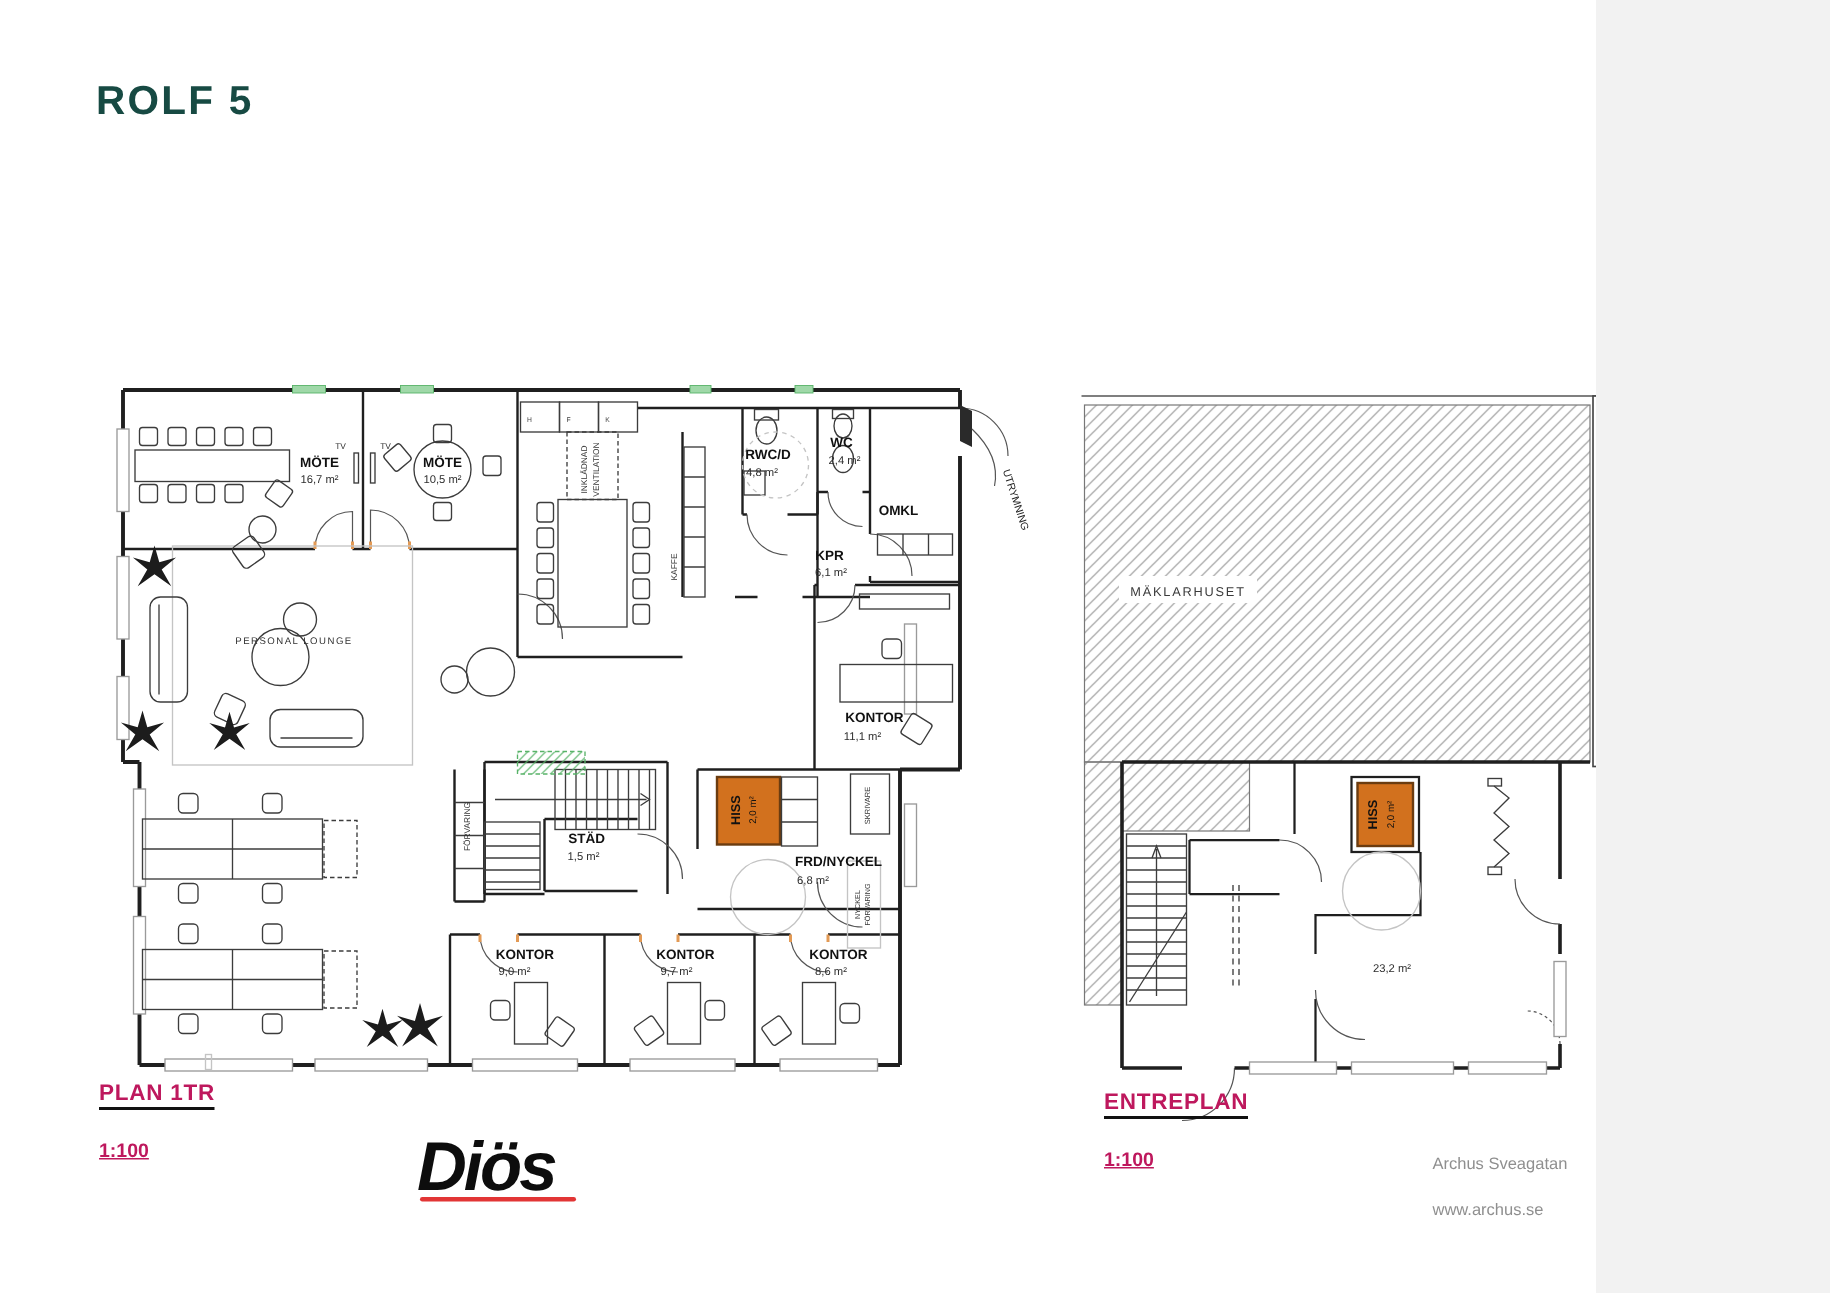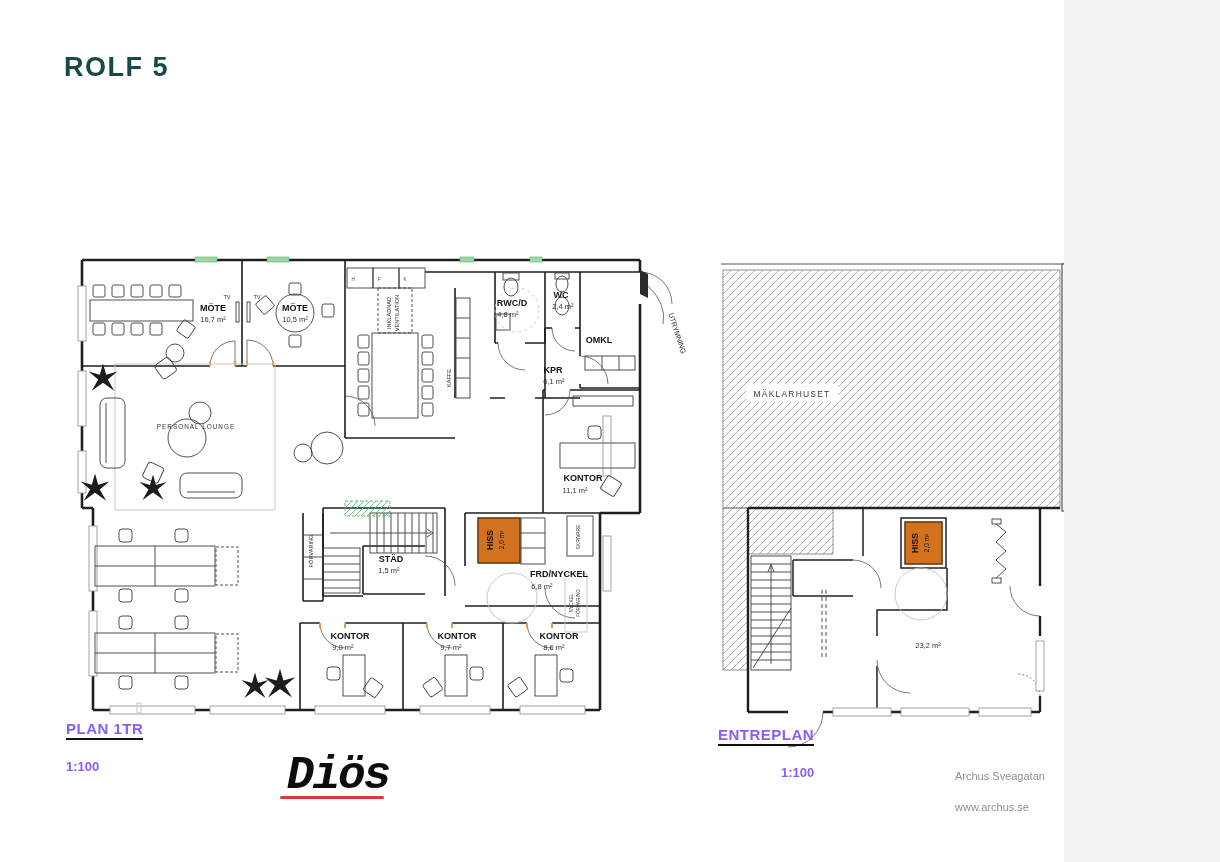--- a/index.html
+++ b/index.html
@@ -1,32 +1,32 @@
 <!DOCTYPE html>
 <html><head>
 <meta charset="utf-8">
 <style>
   html,body{margin:0;padding:0;background:#f2f2f2;}
   #sheet{position:relative;width:1064px;height:862px;background:#ffffff;overflow:hidden;
          font-family:"Liberation Sans",sans-serif;}
   .abs{position:absolute;}
   #project-title{left:64px;top:52px;font-size:27px;font-weight:bold;letter-spacing:1.5px;color:#174a43;}
   #brand{left:1070px;top:46px;font-size:34px;color:#c2410c;letter-spacing:0.5px;}
-  .plan-caption{color:#8b5cf6;}
+  .plan-caption{color:#be185d;text-decoration:underline;}
   .plan-caption .t{font-size:15px;font-weight:bold;letter-spacing:0.5px;border-bottom:2px solid #111;
                    display:inline-block;padding-bottom:1px;}
   .plan-caption .s{font-size:13px;font-weight:bold;margin-top:19px;}
   #caption-1{left:66px;top:720px;}
-  #caption-2{left:718px;top:726px;text-align:right;}
+  #caption-2{left:736px;top:726px;}
   .muted{color:#8f8f8f;font-size:11px;line-height:17px;}
   #info-block{left:78px;top:766px;}
   #info-block .d{margin-top:3px;}
   #dios-logo{left:278px;top:750px;width:120px;}
-  #dios-logo .word{font-family:Liberation Mono, monospace;font-style:italic;font-weight:bold;
-                   font-size:46px;color:#0d0d0d;letter-spacing:-2px;text-align:center;}
+  #dios-logo .word{font-family:Liberation Sans, sans-serif;font-style:italic;font-weight:bold;
+                   font-size:46px;color:#0d0d0d;letter-spacing:-2px;}
   #dios-logo .bar{width:104px;height:3px;background:#e23535;margin-top:-6px;margin-left:2px;border-radius:2px;}
   #firm-block{left:955px;top:768px;}
   #firm-block .gap{height:14px;}
   #addr-block{left:1050px;top:766px;}
   svg text{font-family:"Liberation Sans",sans-serif;}
   .room-name{font-size:9px;font-weight:bold;fill:#111;}
   .room-area{font-size:7.5px;fill:#2e2e2e;}
   .tiny{font-size:5.6px;fill:#333;}
   .wall{stroke:#1f1f1f;fill:none;}
   .furn{stroke:#3c3c3c;fill:none;stroke-width:0.9;}

